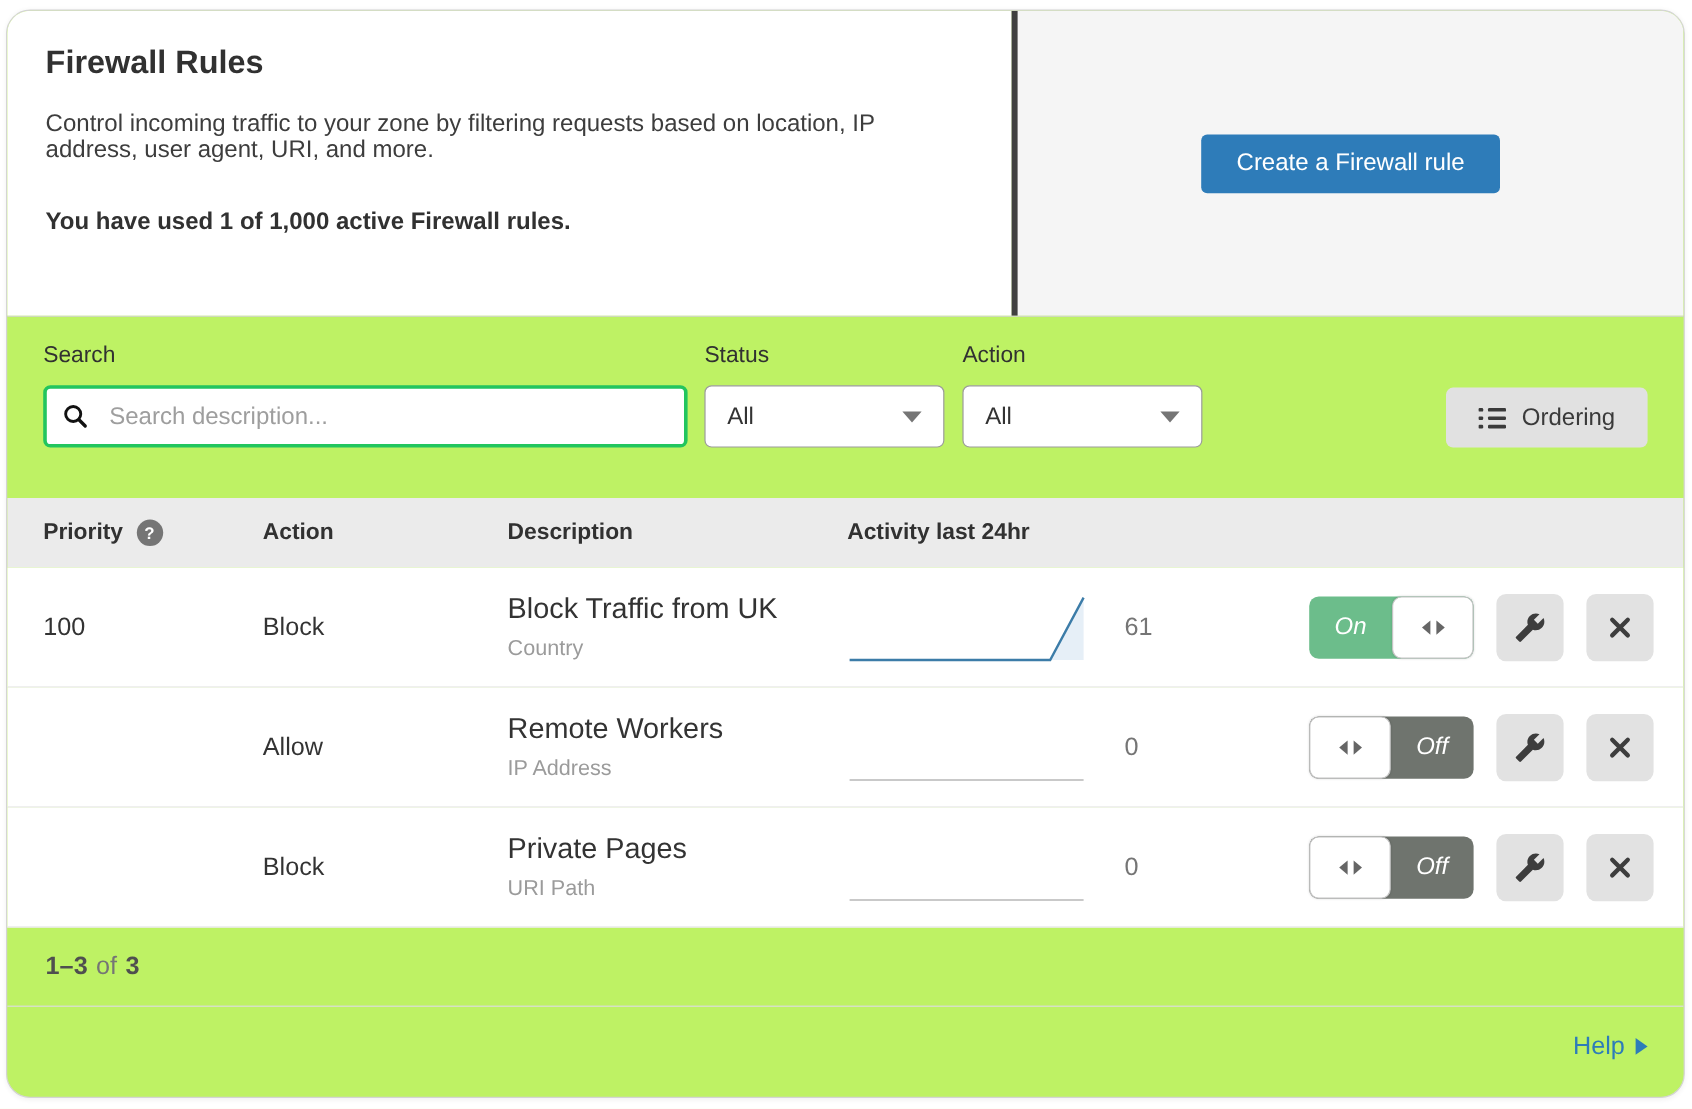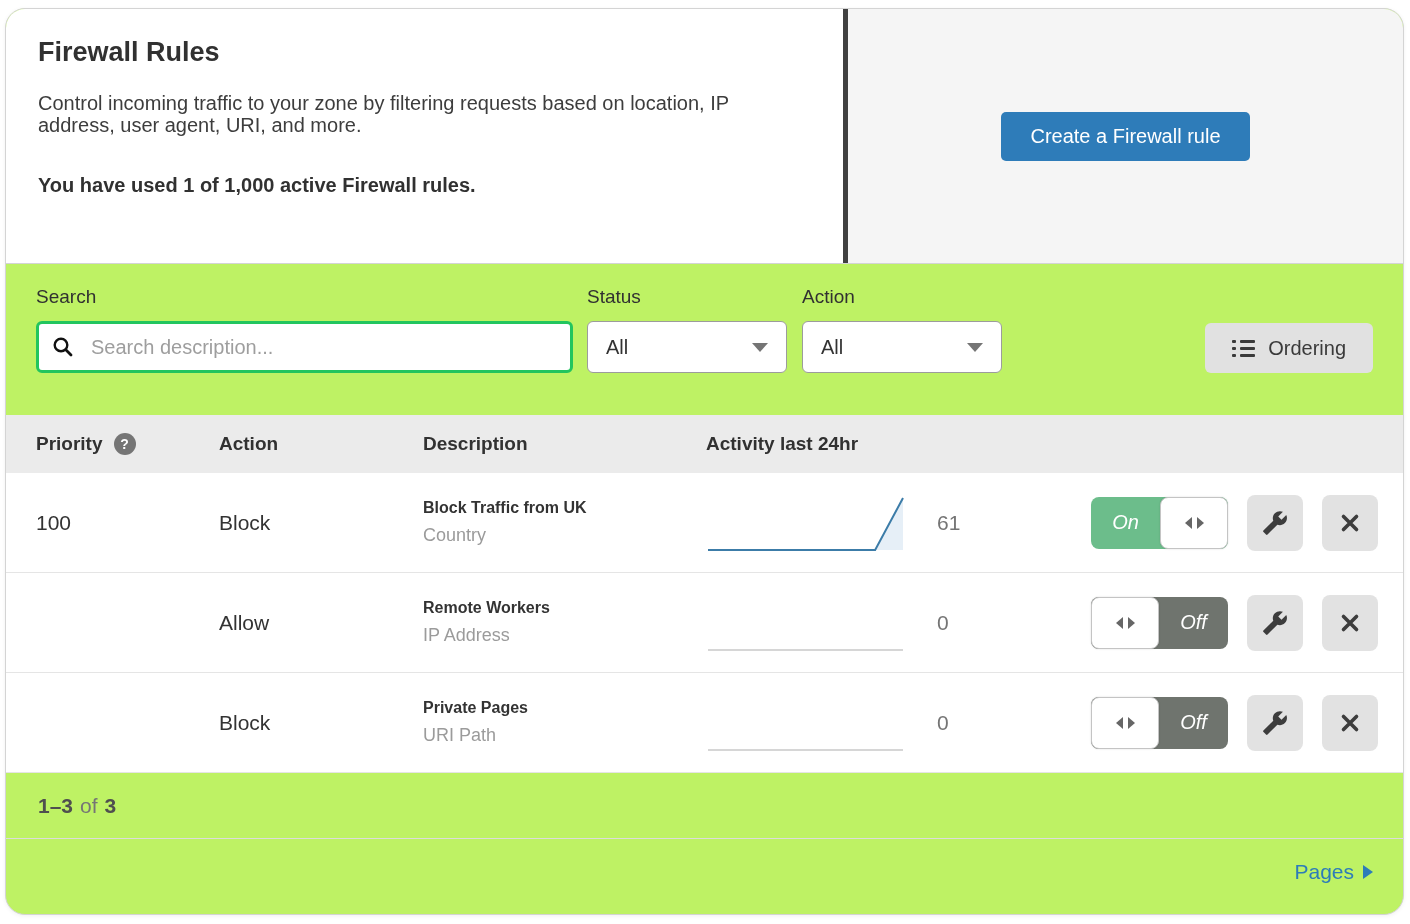--- a/index.html
+++ b/index.html
@@ -41,21 +41,21 @@
     cursor:pointer; font-family:inherit; }
 
   
   .grid-row { display:grid; grid-template-columns:183px 204px 283px 385px 1fr; align-items:center; padding:0 30px; }
   .thead { background:#ebebeb; height:58px; font-weight:bold; font-size:19px; color:#313131; }
   .th-priority { display:flex; align-items:center; gap:11px; }
   .help-badge { width:22px; height:22px; border-radius:50%; background:#757575; color:#fff;
     font-size:14px; font-weight:bold; display:flex; align-items:center; justify-content:center; cursor:pointer; }
   .trow { height:100px; border-bottom:1px solid #e5e5e5; background:#fff; }
   .cell-priority, .cell-action { font-size:21px; color:#333; }
-  .desc-title { font-size:16px; color:#333; margin-bottom:8px;font-weight:bold; }
+  .desc-title { font-size:24px; color:#333; margin-bottom:8px; }
   .desc-sub { font-size:18px; color:#9b9b9b; }
   .cell-activity { display:flex; align-items:center; }
   .spark { width:205px; height:62px; }
   .count { font-size:21px; color:#757575; margin-left:26px; min-width:40px; }
   .cell-controls { display:flex; align-items:center; justify-content:flex-end; gap:19px; }
 
   
   .toggle { position:relative; width:137px; height:52px; border-radius:8px; cursor:pointer;font-style:italic; }
   .toggle.on { background:#6cbd8b; }
   .toggle.off { background:#6f746e; }
@@ -264,18 +264,18 @@
   </div>
 
   <div class="pagination">
     <b>1–3</b>
     <span class="sep">of</span>
     <b>3</b>
   </div>
 
   <div class="help-bar">
     <a class="help-link">
-      <span>Pages</span>
+      <span>Help</span>
       <span class="help-arrow"></span>
     </a>
   </div>
 
 </div>
 
 </body></html>

